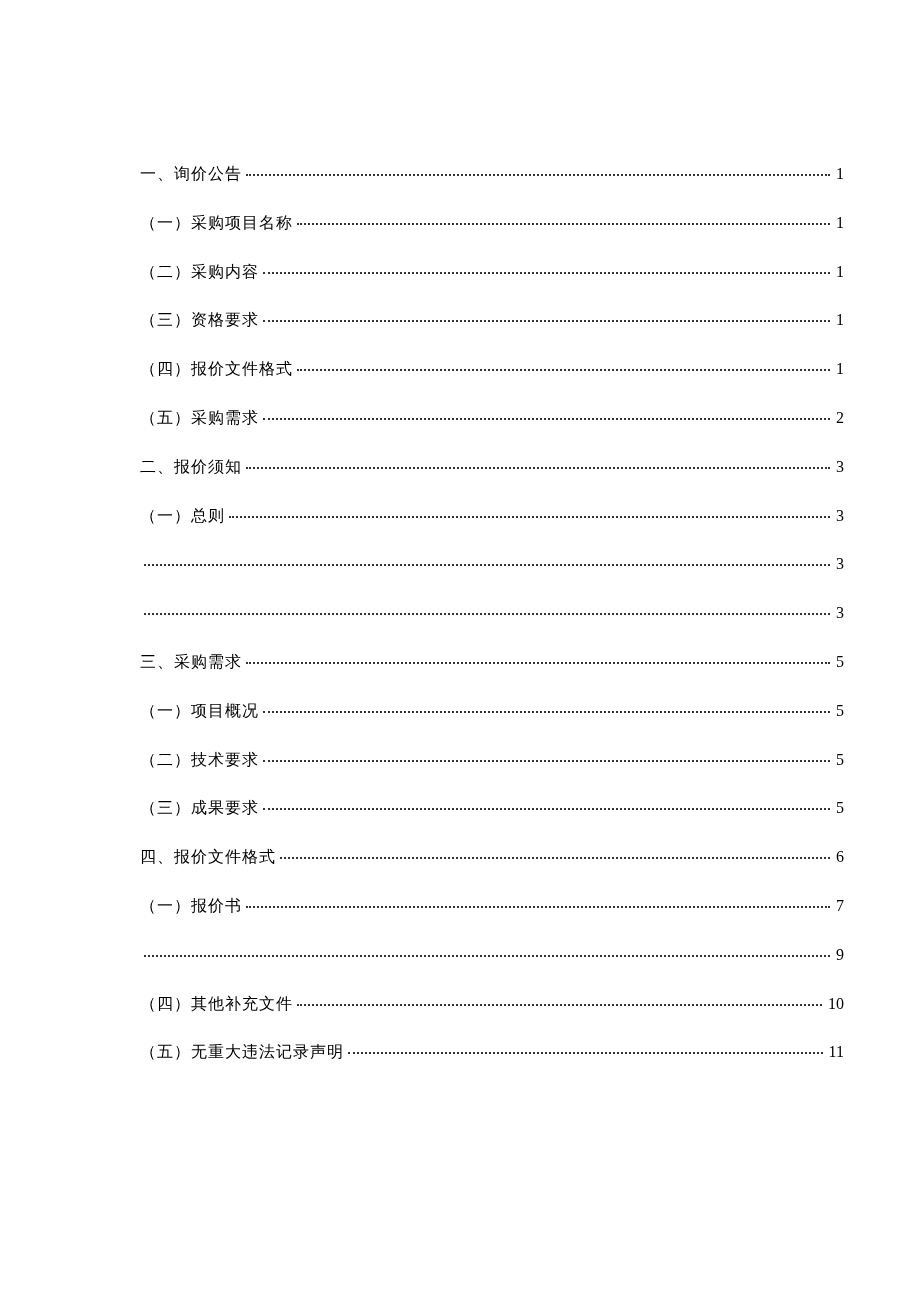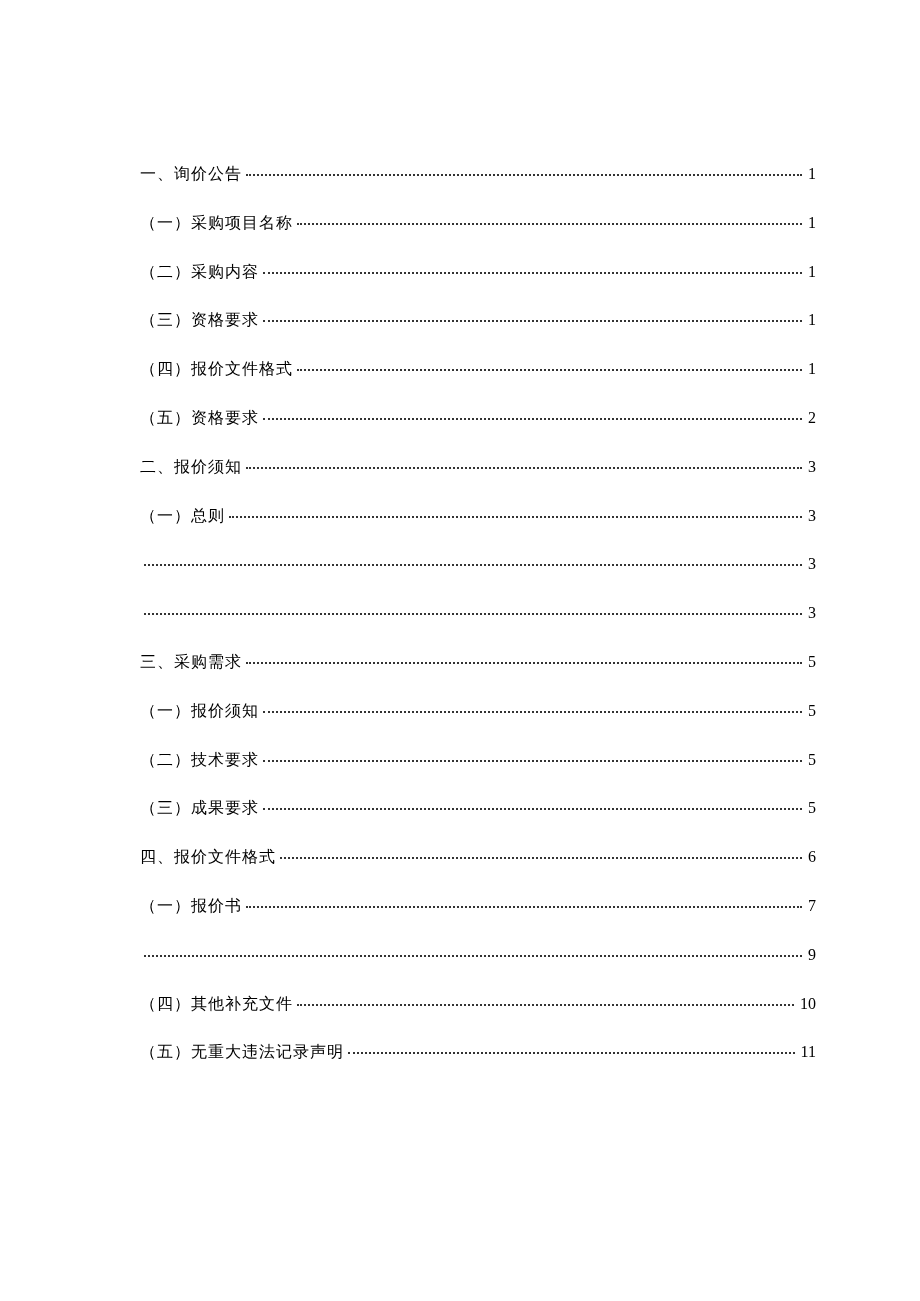--- a/index.html
+++ b/index.html
@@ -9,21 +9,21 @@
     }
     body {
       background: #ffffff;
       width: 920px;
       height: 1301px;
       font-family: "SimSun", "宋体", serif;
       font-size: 16px;
       color: #000000;
     }
     .page {
-      padding: 160px 104px 0 140px;
+      padding: 160px 76px 0 140px;
     }
     .toc-entry {
       display: flex;
       align-items: baseline;
       margin-bottom: 20px;
       line-height: 1.8;
     }
     .toc-label {
       white-space: nowrap;
       letter-spacing: 1px;
@@ -64,21 +64,21 @@
       <span class="toc-label">（三）资格要求</span>
       <span class="toc-dots"></span>
       <span class="toc-page">1</span>
     </div>
     <div class="toc-entry">
       <span class="toc-label">（四）报价文件格式</span>
       <span class="toc-dots"></span>
       <span class="toc-page">1</span>
     </div>
     <div class="toc-entry">
-      <span class="toc-label">（五）资格要求</span>
+      <span class="toc-label">（五）采购需求</span>
       <span class="toc-dots"></span>
       <span class="toc-page">2</span>
     </div>
     <div class="toc-entry">
       <span class="toc-label">二、报价须知</span>
       <span class="toc-dots"></span>
       <span class="toc-page">3</span>
     </div>
     <div class="toc-entry">
       <span class="toc-label">（一）总则</span>
@@ -92,21 +92,21 @@
     <div class="toc-entry">
       <span class="toc-dots"></span>
       <span class="toc-page">3</span>
     </div>
     <div class="toc-entry">
       <span class="toc-label">三、采购需求</span>
       <span class="toc-dots"></span>
       <span class="toc-page">5</span>
     </div>
     <div class="toc-entry">
-      <span class="toc-label">（一）报价须知</span>
+      <span class="toc-label">（一）项目概况</span>
       <span class="toc-dots"></span>
       <span class="toc-page">5</span>
     </div>
     <div class="toc-entry">
       <span class="toc-label">（二）技术要求</span>
       <span class="toc-dots"></span>
       <span class="toc-page">5</span>
     </div>
     <div class="toc-entry">
       <span class="toc-label">（三）成果要求</span>

